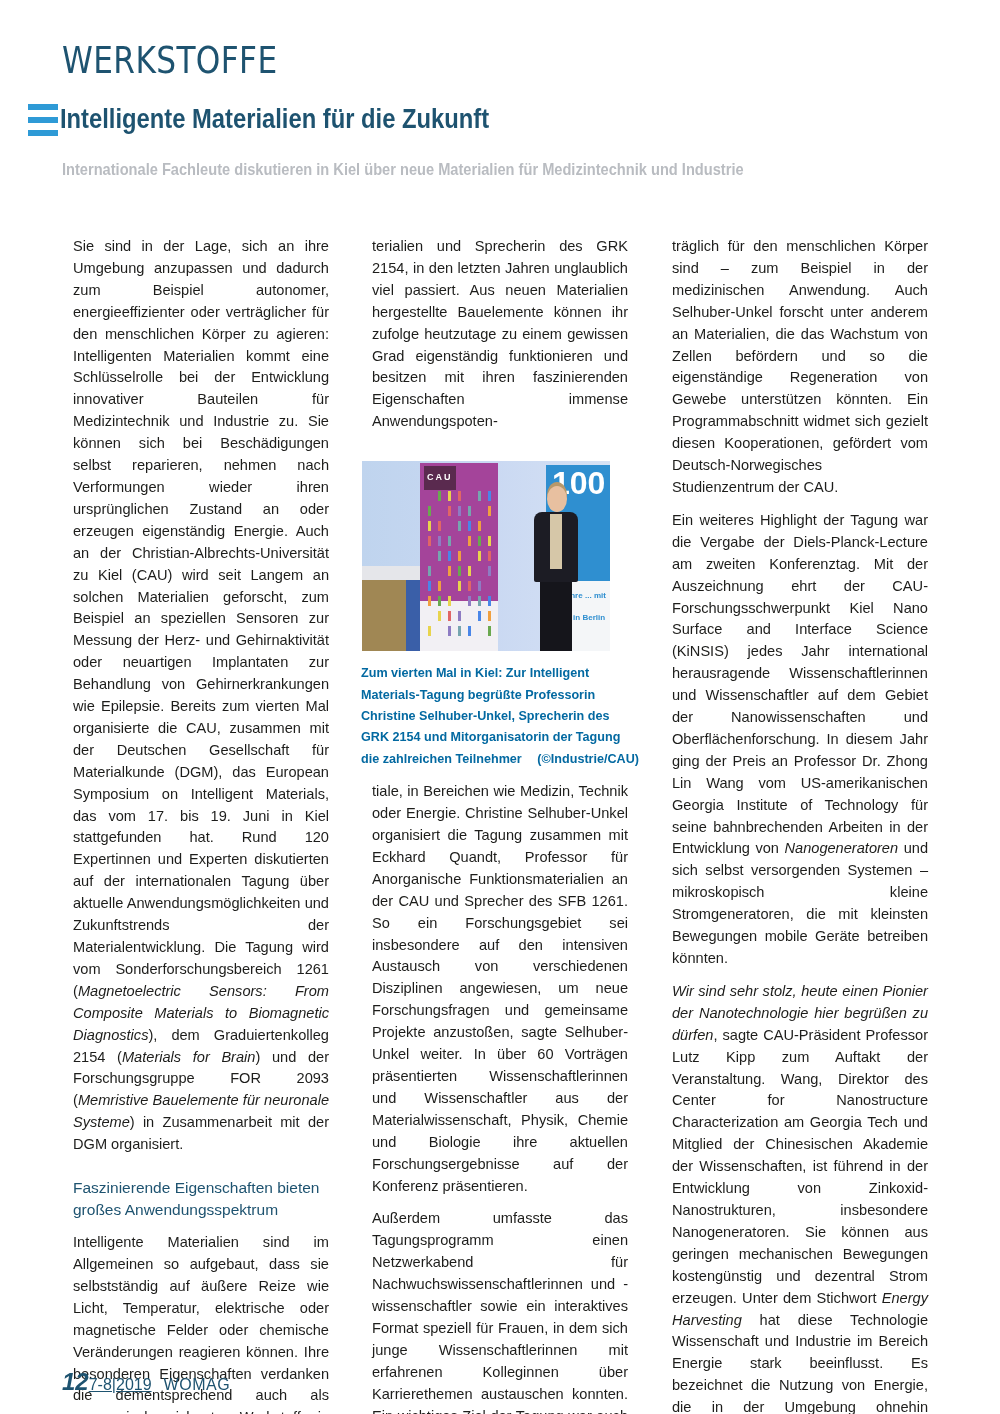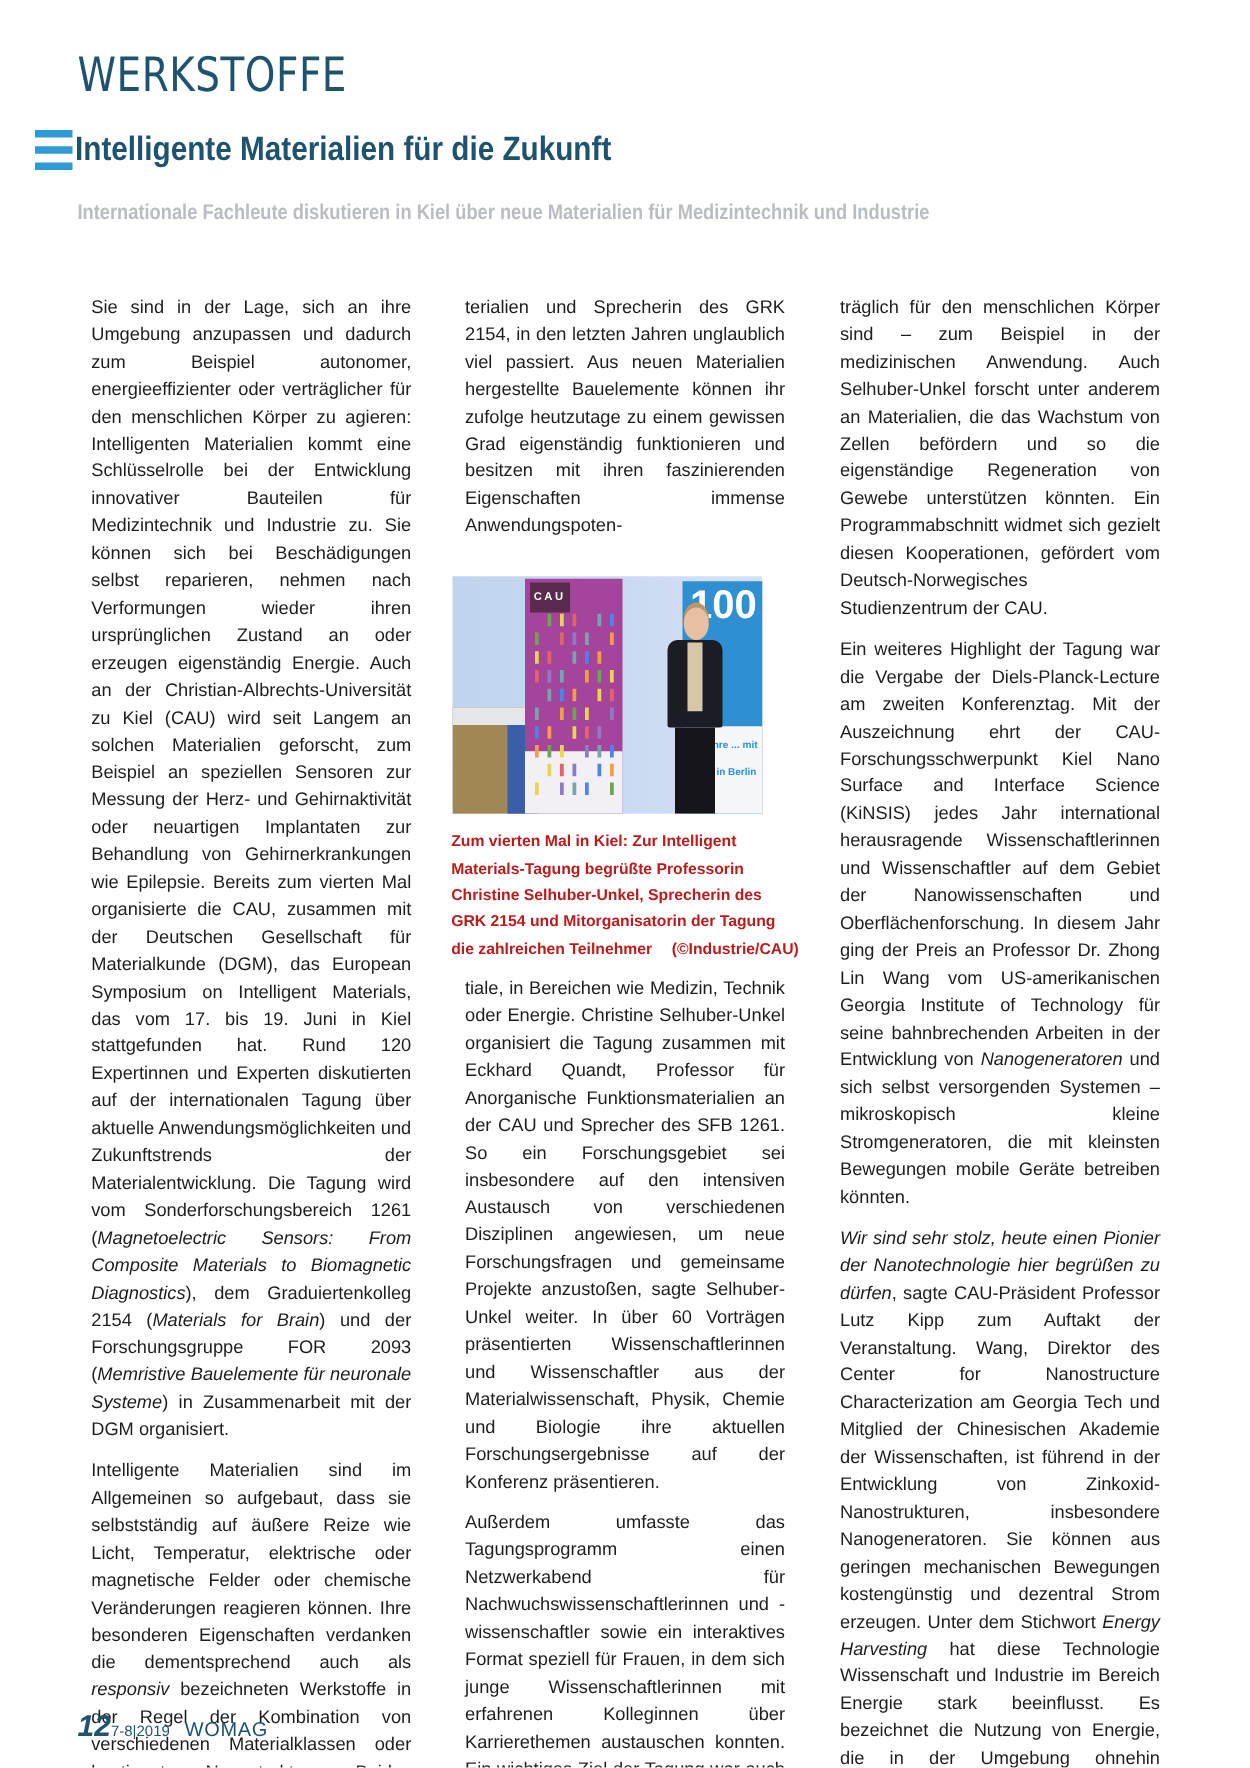--- a/index.html
+++ b/index.html
@@ -28,46 +28,47 @@
   .banner-dgm .num { position: absolute; left: 6px; top: 8px; color: #fff; font-size: 32px; font-weight: 700; }
   .banner-dgm .lower { position: absolute; left: 0; bottom: 0; width: 64px; height: 70px; background: #f4f6f8; color: #2f8fd0; font-size: 8px; font-weight: 700; padding: 4px; box-sizing: border-box; }
   .lectern { position: absolute; left: 0; top: 105px; width: 68px; height: 85px; background: #a08754; }
   .lectern .top { position: absolute; left: 0; top: 0; width: 68px; height: 14px; background: #e5e6ea; }
   .lectern .side { position: absolute; right: 0; top: 14px; width: 24px; height: 71px; background: #3a5fa8; }
   .person { position: absolute; left: 170px; top: 25px; width: 48px; height: 165px; }
   .person .head { position: absolute; left: 15px; top: 0; width: 20px; height: 26px; border-radius: 50%; background: #e8c0a0; box-shadow: 0 -4px 0 0 #b7986a; }
   .person .body { position: absolute; left: 2px; top: 26px; width: 44px; height: 70px; background: #1c1c24; border-radius: 8px 8px 2px 2px; }
   .person .shirt { position: absolute; left: 18px; top: 28px; width: 12px; height: 55px; background: #d6c7a8; }
   .person .legs { position: absolute; left: 8px; top: 96px; width: 32px; height: 69px; background: #15151b; }
-  .caption { margin-top: 12px; font-size: 12.6px; line-height: 21.4px; font-weight: 700; color: #b91c1c; text-align: left; }
+  .caption { margin-top: 12px; font-size: 12.6px; line-height: 21.4px; font-weight: 700; color: #0369a1; text-align: left; }
   .caption .credit { float: right; }
   .after-caption { margin-top: 38px; }
   .footer { position: absolute; left: 62px; top: 1368px; display: flex; align-items: baseline; color: #1e5370; }
   .footer .page { font-size: 24px; font-weight: 700; margin-right: 0; font-style: italic; }
-  .footer .issue { font-size: 12px; margin-right: 12px; }
+  .footer .issue { font-size: 16px; margin-right: 12px; text-decoration: underline; }
   .footer .mag { font-size: 16px; letter-spacing: 0.5px; }
 </style>
 </head>
 <body>
 
 <div class="section-label">WERKSTOFFE</div>
 
 <div class="title-wrap">
   <div class="title-bars">
       <span></span>
       <span></span>
       <span></span>
     </div>
   <div class="title">Intelligente Materialien für die Zukunft</div>
 </div>
 
 <div class="subtitle">Internationale Fachleute diskutieren in Kiel über neue Materialien für Medizintechnik und Industrie</div>
 
 <div class="col col1">
   <p><span>Sie sind in der Lage, sich an ihre Umgebung anzupassen und dadurch zum Beispiel autonomer, energieeffizienter oder verträglicher für den menschlichen Körper zu agieren: Intelligenten Materialien kommt eine Schlüsselrolle bei der Entwicklung innovativer Bauteilen für Medizintechnik und Industrie zu. Sie können sich bei Beschädigungen selbst reparieren, nehmen nach Verformungen wieder ihren ursprünglichen Zustand an oder erzeugen eigenständig Energie. Auch an der Christian-Albrechts-Universität zu Kiel (CAU) wird seit Langem an solchen Materialien geforscht, zum Beispiel an speziellen Sensoren zur Messung der Herz- und Gehirnaktivität oder neuartigen Implantaten zur Behandlung von Gehirnerkrankungen wie Epilepsie. Bereits zum vierten Mal organisierte die CAU, zusammen mit der Deutschen Gesellschaft für Materialkunde (DGM), das European Symposium on Intelligent Materials, das vom 17. bis 19. Juni in Kiel stattgefunden hat. Rund 120 Expertinnen und Experten diskutierten auf der internationalen Tagung über aktuelle Anwendungsmöglichkeiten und Zukunftstrends der Materialentwicklung. Die Tagung wird vom Sonderforschungsbereich 1261 (</span><em>Magnetoelectric Sensors: From Composite Materials to Biomagnetic Diagnostics</em><span>), dem Graduiertenkolleg 2154 (</span><em>Materials for Brain</em><span>) und der Forschungsgruppe FOR 2093 (</span><em>Memristive Bauelemente für neuronale Systeme</em><span>) in Zusammenarbeit mit der DGM organisiert.</span></p>
+  <p class="hl">Faszinierende Eigenschaften bieten großes Anwendungsspektrum</p>
   <p><span>Intelligente Materialien sind im Allgemeinen so aufgebaut, dass sie selbstständig auf äußere Reize wie Licht, Temperatur, elektrische oder magnetische Felder oder chemische Veränderungen reagieren können. Ihre besonderen Eigenschaften verdanken die dementsprechend auch als </span><em>responsiv</em><span> bezeichneten Werkstoffe in der Regel der Kombination von verschiedenen Materialklassen oder bestimmten Nanostrukturen. Beides kann auch an der CAU hergestellt werden, zum Beispiel im Reinraum des Kieler Nanolabors.</span></p>
 
 </div>
 
 <div class="col col2">
   <p>terialien und Sprecherin des GRK 2154, in den letzten Jahren unglaublich viel passiert. Aus neuen Materialien hergestellte Bauelemente können ihr zufolge heutzutage zu einem gewissen Grad eigenständig funktionieren und besitzen mit ihren faszinierenden Eigenschaften immense Anwendungspoten-</p>
   <div class="photo" title="Christine Selhuber-Unkel bei der Begrüßung vor CAU- und DGM-Bannern">
     <div class="lectern">
         <div class="top"></div>
         <div class="side"></div>

